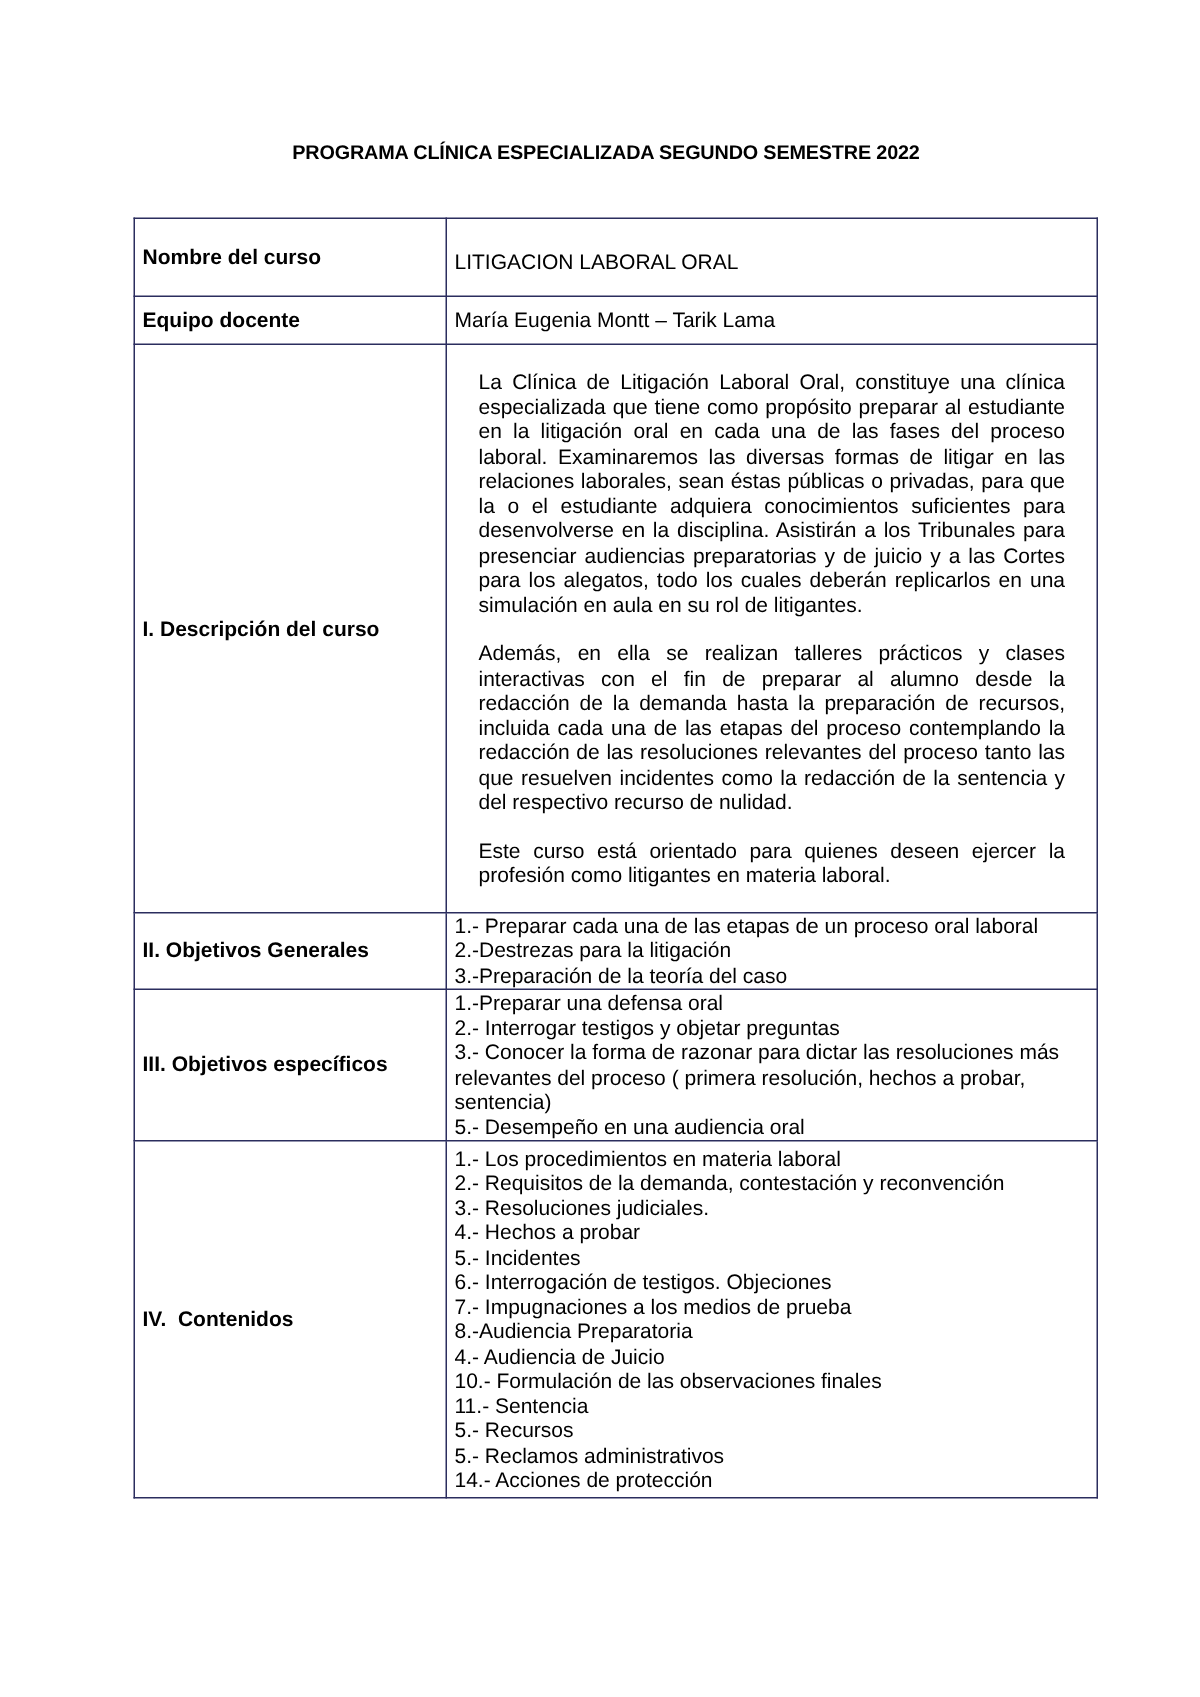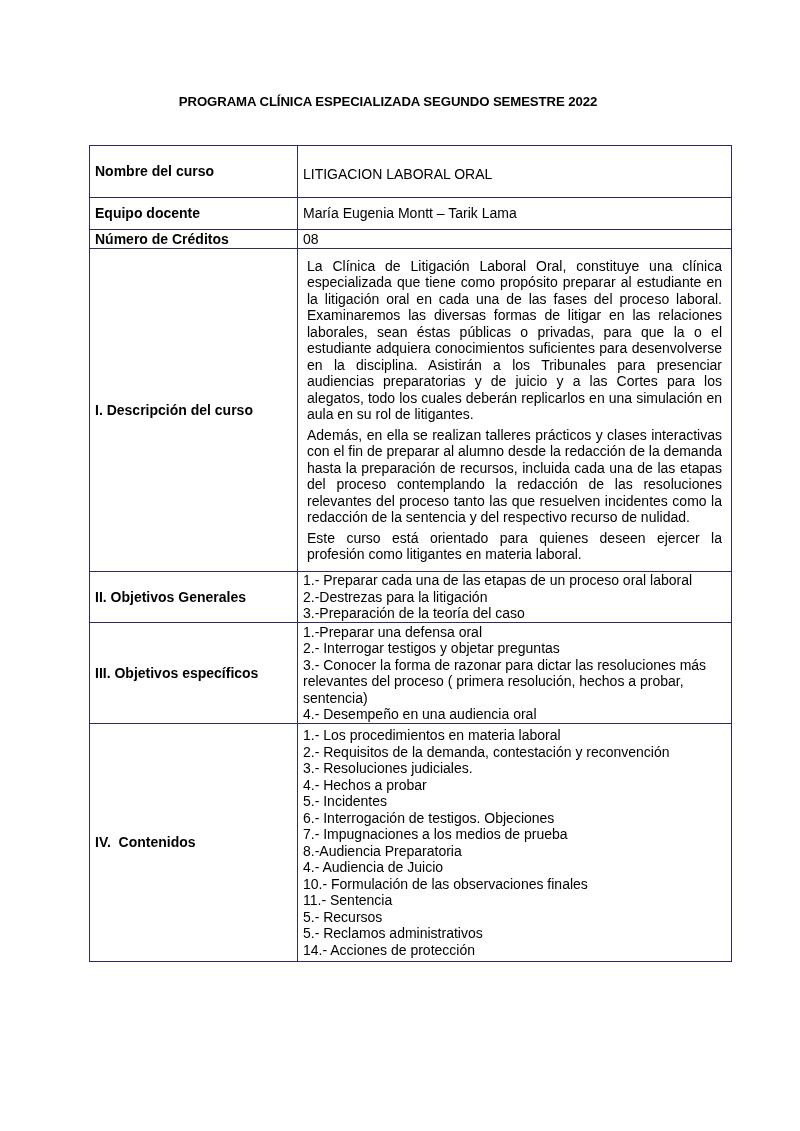--- a/index.html
+++ b/index.html
@@ -1,37 +1,37 @@
 <!DOCTYPE html>
 <html><head>
 <meta charset="utf-8">
 <style>
   html, body { margin: 0; padding: 0; background: #ffffff; }
   body {
     width: 800px; height: 1131px; position: relative; overflow: hidden;
     font-family: "Liberation Sans", sans-serif; color: #000;
   }
   .title {
-    position: absolute; top: 94px; left: 0; width: 776px;
+    position: absolute; top: 94px; left: 16px; width: 776px;
     text-align: center; font-weight: bold; font-size: 13.2px;
     letter-spacing: -0.1px;
   }
   table.prog {
     position: absolute; top: 145px; left: 89px;
     width: 643px; border-collapse: collapse; table-layout: fixed;
   }
   table.prog td {
     border: 1.5px solid #2b2d5e; padding: 0 5px 0 5px;
     font-size: 14px; line-height: 16.5px; vertical-align: middle;
   }
   td.lbl { width: 197px; font-weight: bold; padding-left: 6px; }
   td.val { width: 423px; }
   .sub { font-weight: normal; }
   .just { text-align: justify; text-align-last: left; }
-  .just p { margin: 4px; text-align: justify; }
+  .just p { margin: 16px; text-align: justify; }
   .list div { white-space: nowrap; }
   .r1 td { height: 45px; margin-left: 28px; }
   .r2 td { height: 52px; }
   .r3 td { height: 31px; margin-top: 20px; }
   .r4 td { height: 34px; }
   .r5 td { height: 18px; line-height: 17px; }
   .r6 td { height: 322px; }
   .r7 td { height: 50px; }
   .r8 td { height: 100px; }
   .r9 td { height: 237px; }
@@ -45,24 +45,20 @@
 <table class="prog">
   <tbody>
       <tr class="r1">
     <td class="lbl">Nombre del curso</td>
     <td class="val">LITIGACION LABORAL ORAL</td>
   </tr>
   <tr class="r3">
     <td class="lbl">Equipo docente</td>
     <td class="val">María Eugenia Montt – Tarik Lama</td>
   </tr>
-  <tr class="r5">
-    <td class="lbl">Número de Créditos</td>
-    <td class="val">08</td>
-  </tr>
   <tr class="r6">
     <td class="lbl">I. Descripción del curso</td>
     <td class="val just">
       <p>La Clínica de Litigación Laboral Oral, constituye una clínica especializada que tiene como propósito preparar al estudiante en la litigación oral en cada una de las fases del proceso laboral. Examinaremos las diversas formas de litigar en las relaciones laborales, sean éstas públicas o privadas, para que la o el estudiante adquiera conocimientos suficientes para desenvolverse en la disciplina. Asistirán a los Tribunales para presenciar audiencias preparatorias y de juicio y a las Cortes para los alegatos, todo los cuales deberán replicarlos en una simulación en aula en su rol de litigantes.</p>
       <p>Además, en ella se realizan talleres prácticos y clases interactivas con el fin de preparar al alumno desde la redacción de la demanda hasta la preparación de recursos, incluida cada una de las etapas del proceso contemplando la redacción de las resoluciones relevantes del proceso tanto las que resuelven incidentes como la redacción de la sentencia y del respectivo recurso de nulidad.</p>
       <p>Este curso está orientado para quienes deseen ejercer la profesión como litigantes en materia laboral.</p>
     </td>
   </tr>
   <tr class="r7">
     <td class="lbl">II. Objetivos Generales</td>
@@ -71,21 +67,21 @@
       <div>2.-Destrezas para la litigación</div>
       <div>3.-Preparación de la teoría del caso</div>
     </td>
   </tr>
   <tr class="r8">
     <td class="lbl">III. Objetivos específicos</td>
     <td class="val">
       <div>1.-Preparar una defensa oral</div>
       <div>2.- Interrogar testigos y objetar preguntas</div>
       <div>3.- Conocer la forma de razonar para dictar las resoluciones más relevantes del proceso ( primera resolución, hechos a probar, sentencia)</div>
-      <div>4.- Desempeño en una audiencia oral</div>
+      <div>5.- Desempeño en una audiencia oral</div>
     </td>
   </tr>
   <tr class="r9">
     <td class="lbl" style="white-space:pre;">IV.  Contenidos</td>
     <td class="val list">
       <div>1.- Los procedimientos en materia laboral</div>
       <div>2.- Requisitos de la demanda, contestación y reconvención</div>
       <div>3.- Resoluciones judiciales.</div>
       <div>4.- Hechos a probar</div>
       <div>5.- Incidentes</div>

